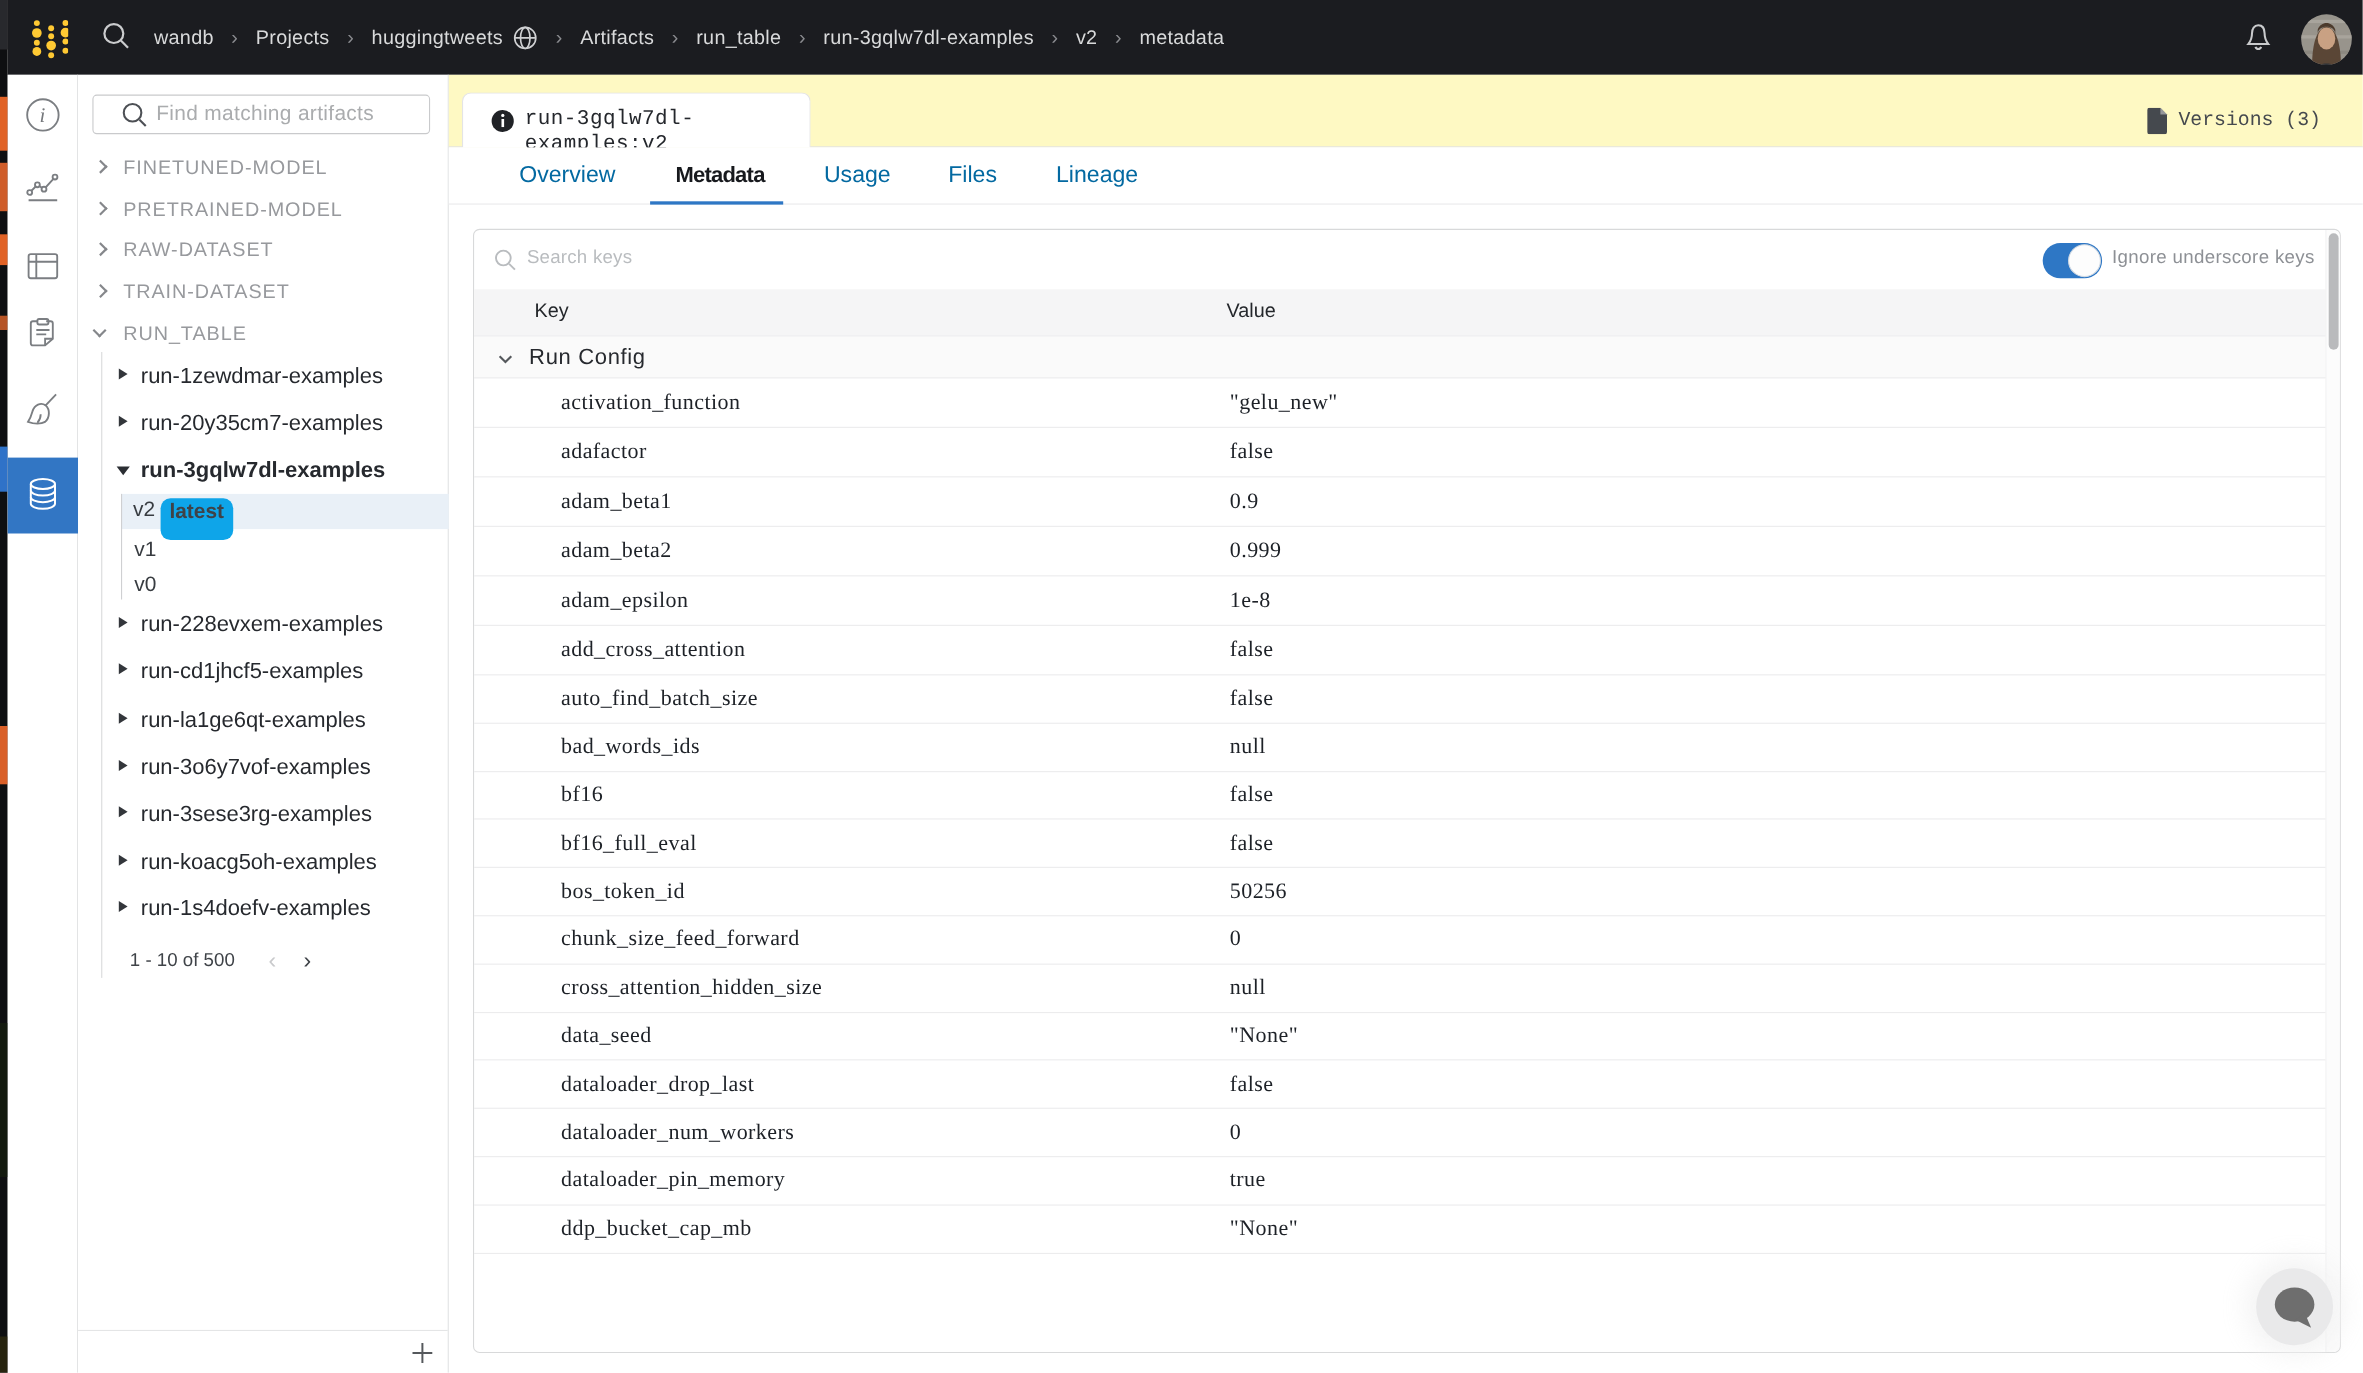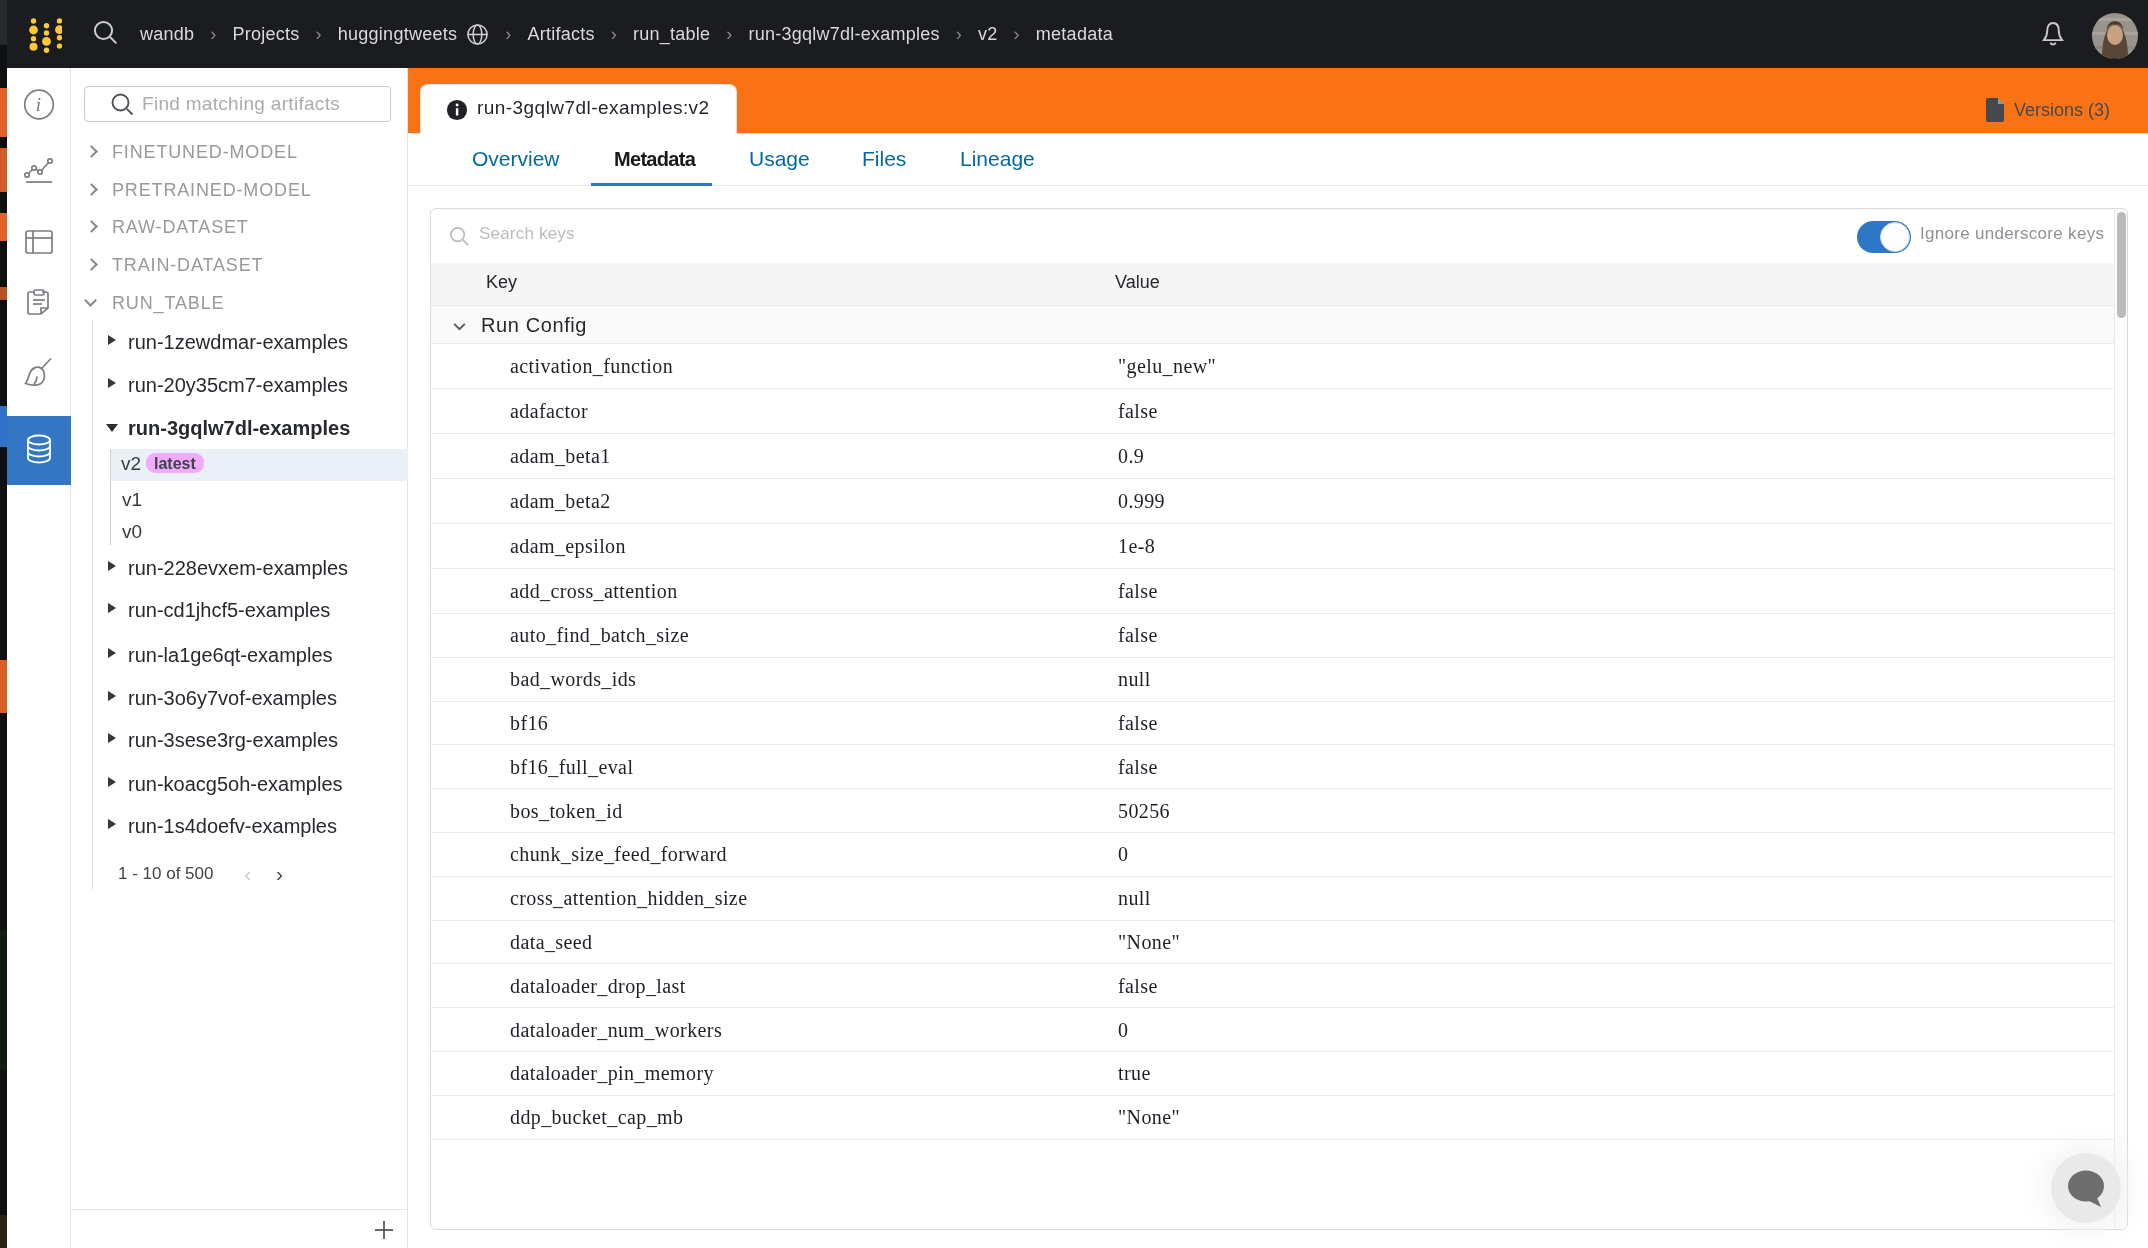--- a/index.html
+++ b/index.html
@@ -31,28 +31,28 @@
   .treetop i { position:absolute; left:-25px; top:5px; width:9px; height:9px; border-right:2.6px solid #85878b; border-bottom:2.6px solid #85878b; transform:rotate(-45deg); }
   .treetop i.dn { transform:rotate(45deg); left:-26px; top:3px; }
   .runitem { position:absolute; left:57px; font-size:20px; color:#26292e; }
   .runitem .tri { position:absolute; left:-20px; top:4px; width:0; height:0;
     border-left:8px solid #33363b; border-top:5.5px solid transparent; border-bottom:5.5px solid transparent; }
   .runitem .trid { position:absolute; left:-22px; top:7px; width:0; height:0;
     border-top:8px solid #2b2e33; border-left:6.5px solid transparent; border-right:6.5px solid transparent; }
   .vline { position:absolute; width:1px; background:#d9dadb; }
   #v2row { position:absolute; left:39px; top:381px; width:298px; height:32px; background:#e9f0f7; }
   #v2row .v { position:absolute; left:11px; top:4px; font-size:19px; color:#383c41; }
-  #v2row .badge { position:absolute; left:36px; top:3.5px; background:#f0abfc; border-radius:9px;
-    padding:2px 8px 0; font-size:16px; color:#3f4247; font-weight:600; }
+  #v2row .badge { position:absolute; left:36px; top:3.5px; background:#0ea5e9; border-radius:9px;
+    padding:2px 8px 14px; font-size:19px; color:#3f4247; font-weight:600; }
   .vitem { position:absolute; left:51px; font-size:19px; color:#383c41; }
   #pager { position:absolute; left:47px; top:794px; font-size:17px; color:#3f4348; }
   #lfoot { position:absolute; left:0; top:1141px; width:336px; height:39px; border-top:1px solid #e4e5e6; }
 
   
-  #band { left:408px; top:68px; width:1740px; height:66px; background:#f97316; border-bottom:1px solid #e2e3e4; }
+  #band { left:408px; top:68px; width:1740px; height:66px; background:#fef9c3; border-bottom:1px solid #e2e3e4;font-family:Liberation Mono, monospace; }
   #tab1 { position:absolute; left:12px; top:16px; width:317px; height:50px; background:#fff;
     border:1px solid #e4e4e5; border-bottom:none; border-radius:8px 8px 0 0; }
   #tab1 .t { position:absolute; left:56px; top:12px; font-size:19px; letter-spacing:.45px; color:#24272c; }
   #versions { position:absolute; right:38px; top:30px; font-size:18px; color:#45494e; display:flex; align-items:center; gap:8px; }
   #tabs { left:408px; top:134px; width:1740px; height:52px; background:#fff; border-bottom:1px solid #e9eaeb; }
   .tabl { position:absolute; top:13px; font-size:21px; color:#0369a1; }
   #underline { position:absolute; left:183px; top:49px; width:121px; height:3px; background:#2e77c5; }
 
   
   #panel { left:430px; top:208px; width:1698px; height:1022px; border:1px solid #d8d9da; border-radius:6px; background:#fff; }

